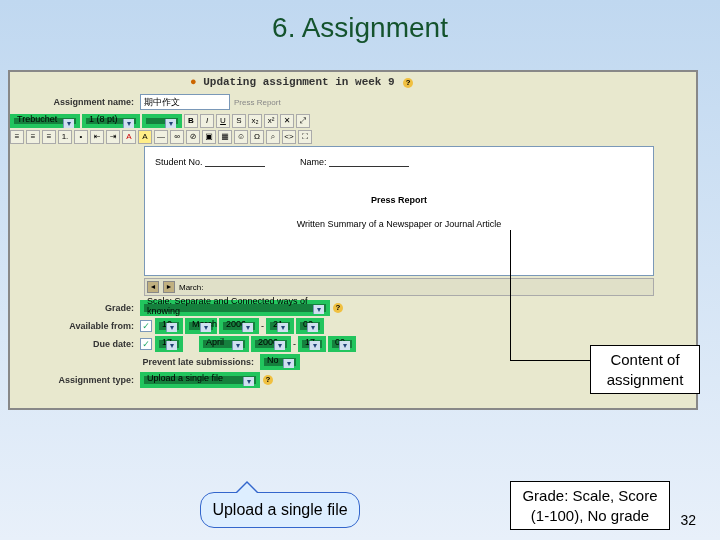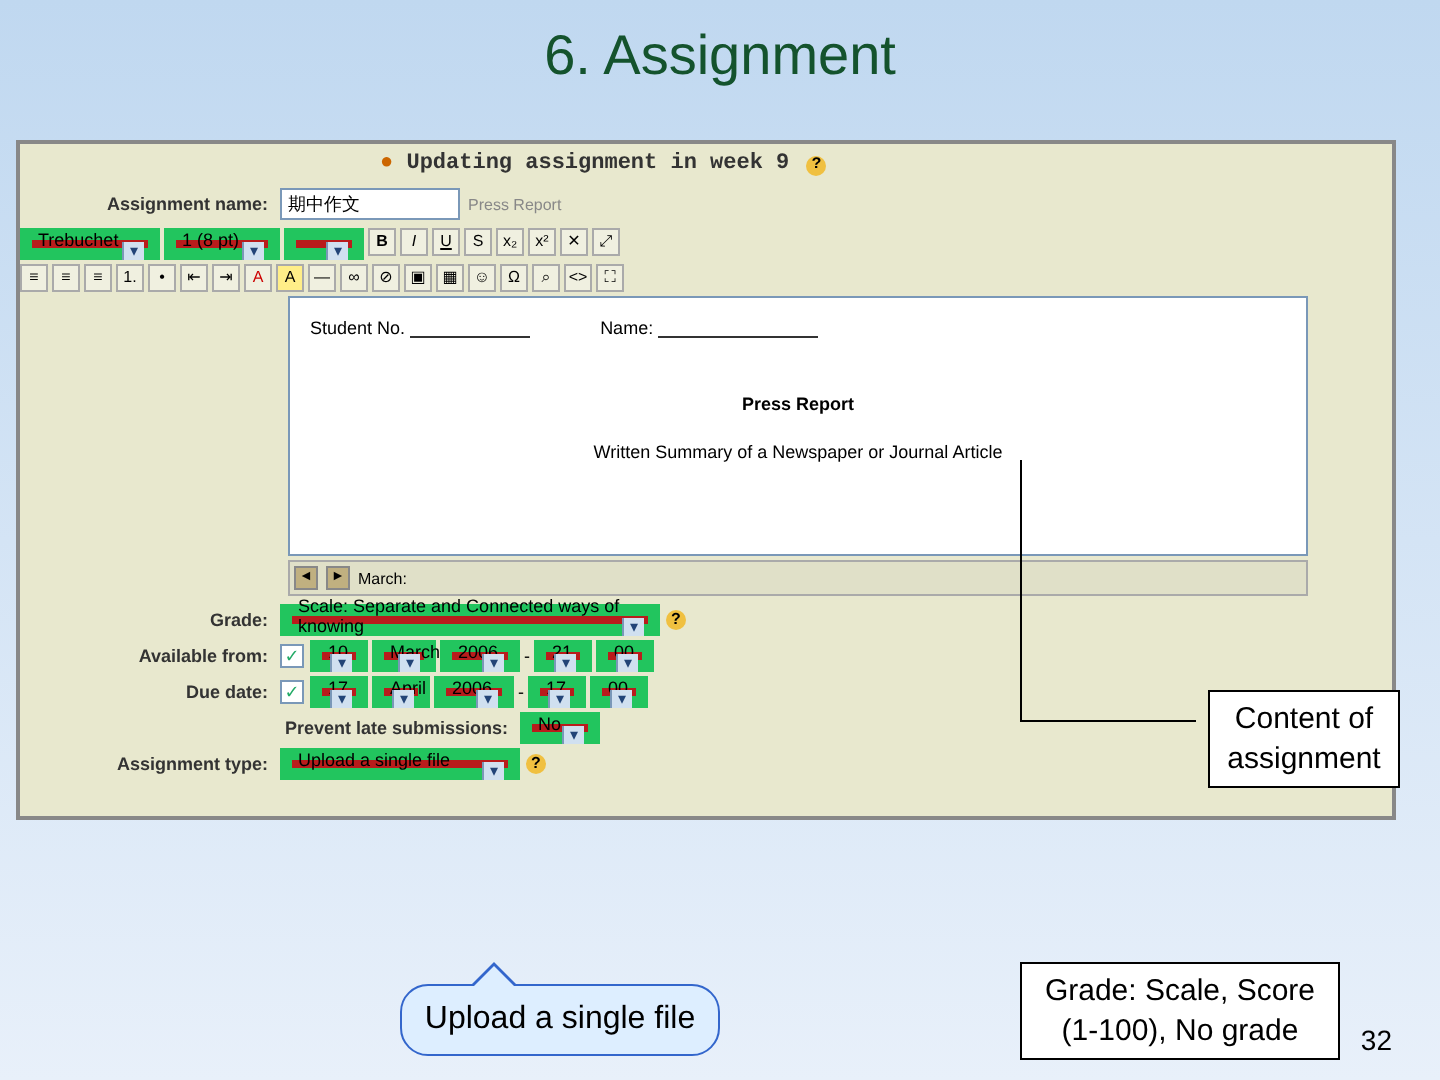--- a/index.html
+++ b/index.html
@@ -44,22 +44,22 @@
     color: #333;
   }
   .text-input {
     background: #fff;
     border: 1px solid #7a98b8;
     height: 16px;
     font-size: 9px;
     padding: 0 3px;
   }
   .select {
-    background: #b91c1c;
-    border: 6px solid #22c55e;
+    background: #15803d;
+    border: 4px solid #22c55e;
     height: 16px;
     font-size: 9px;
     padding: 0 14px 4px 3px;
     position: relative;
     display: inline-flex;
     align-items: center;
   }
   .select::after {
     content: "▾";
     position: absolute;
@@ -284,21 +284,21 @@
     <span class="select" style="width:40px;margin-left:2px">2006</span>
     <span style="margin:0 2px">-</span>
     <span class="select" style="width:28px">21</span>
     <span class="select" style="width:28px;margin-left:2px">00</span>
   </div>
 
   <div class="form-row">
     <div class="form-label">Due date:</div>
     <span class="checkbox">✓</span>
     <span class="select" style="width:28px">17</span>
-    <span class="select" style="width:26px;margin-left:2px">April</span>
+    <span class="select" style="width:50px;margin-left:16px">April</span>
     <span class="select" style="width:40px;margin-left:2px">2006</span>
     <span style="margin:0 2px">-</span>
     <span class="select" style="width:28px">17</span>
     <span class="select" style="width:28px;margin-left:2px">00</span>
   </div>
 
   <div class="form-row">
     <div class="form-label" style="width:250px">Prevent late submissions:</div>
     <span class="select" style="width:40px">No</span>
   </div>
@@ -306,19 +306,19 @@
   <div class="form-row">
     <div class="form-label">Assignment type:</div>
     <span class="select" style="width:120px">Upload a single file</span>
     <span class="help-icon" style="margin-left:3px">?</span>
   </div>
 </div>
 
 <div class="conn-line" style="left:510px; top:230px; width:1px; height:130px;"></div>
 <div class="conn-line" style="left:510px; top:360px; width:88px; height:1px;"></div>
 
-<div class="annotation" style="right:20px; top:345px; width:96px">Content of assignment</div>
+<div class="annotation" style="right:20px; top:345px; width:110px">Content of assignment</div>
 
 <div class="callout1">Upload a single file</div>
 
 <div class="annotation" style="right:50px; bottom:10px; width:160px">Grade: Scale, Score (1-100), No grade</div>
 
 <div class="page-num">32</div>
 
 </body></html>

